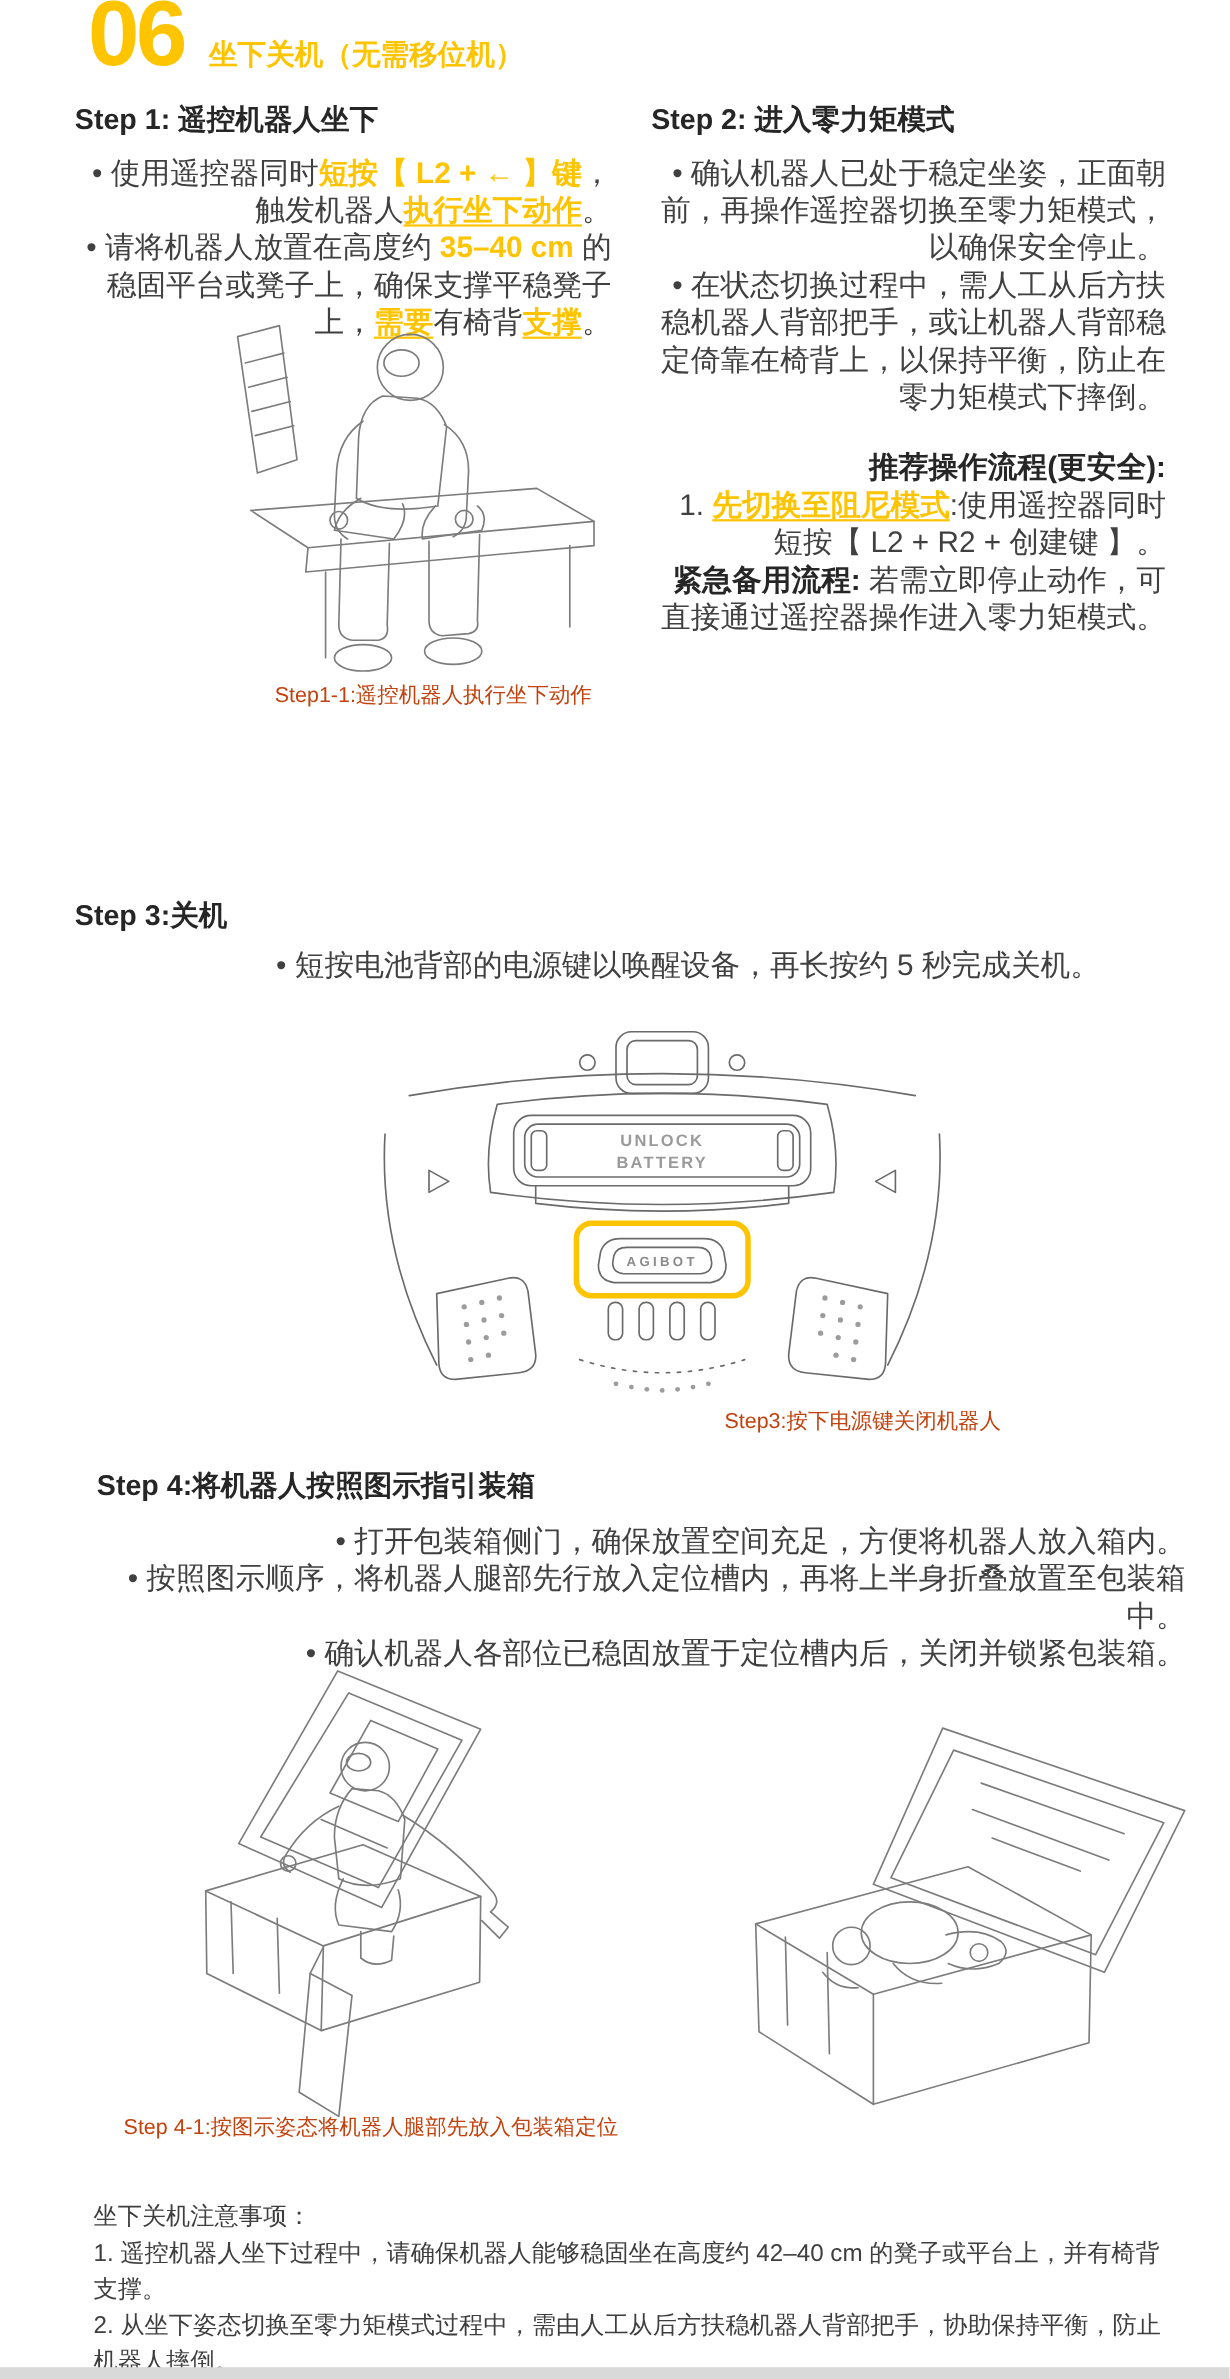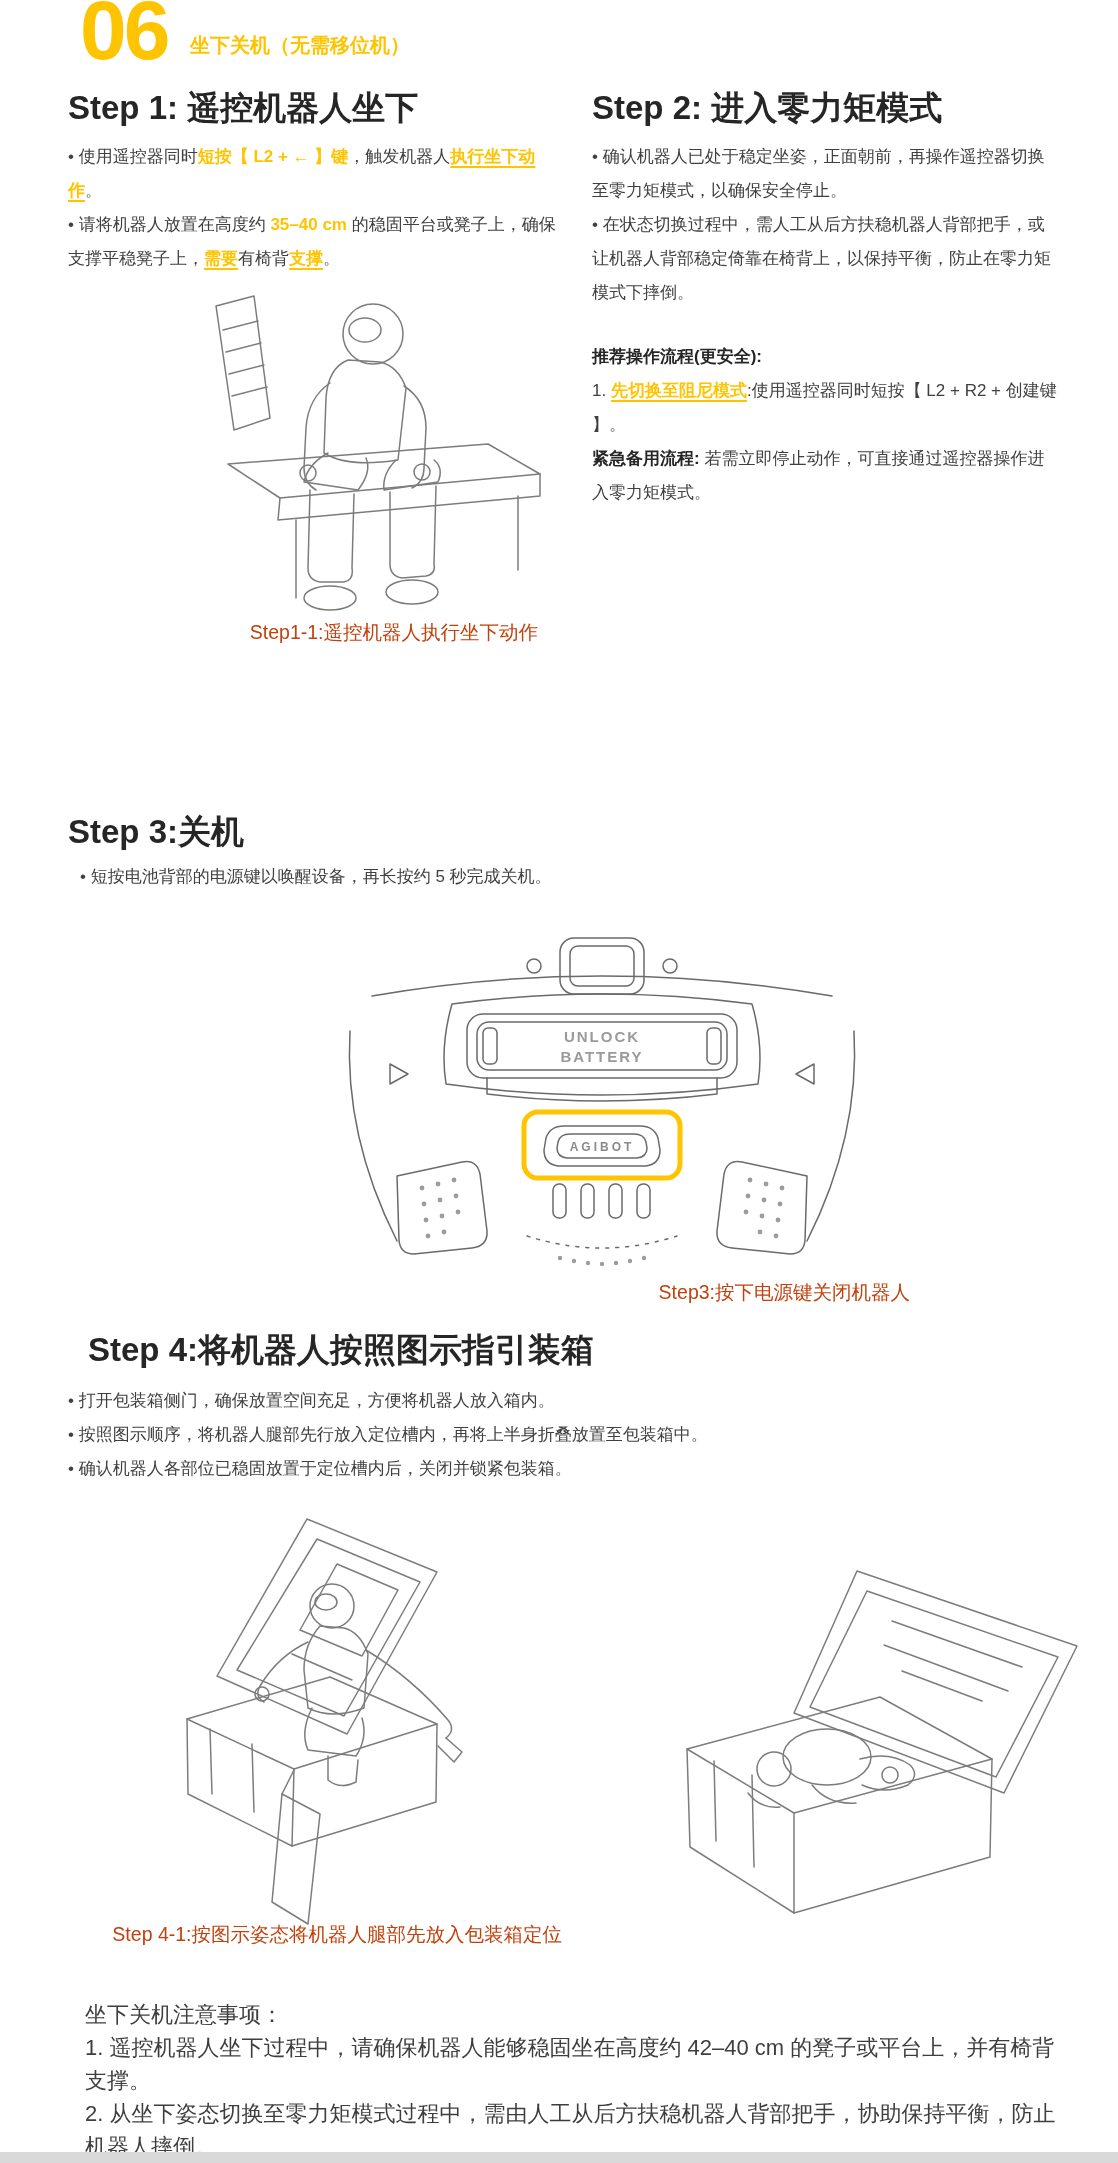--- a/index.html
+++ b/index.html
@@ -2,24 +2,24 @@
 <html><head>
 <meta charset="utf-8">
 <style>
   html,body{margin:0;padding:0;background:#ffffff;}
   .page{
     position:relative;width:1118px;height:2163px;background:#ffffff;overflow:hidden;
     font-family:"Liberation Sans","DejaVu Sans",sans-serif;color:#404040;
   }
   
   .chapter-num{position:absolute;left:80px;top:-18px;font-size:84px;font-weight:700;color:#FFC400;letter-spacing:-3px;}
-  .chapter-title{position:absolute;left:190px;top:32px;font-size:20px;font-weight:800;color:#FFC400;}
-  
-  .step-h{font-size:33px;font-weight:800;color:#262626;margin:0 0 16px 0;line-height:32px;}
-  .body-p{font-size:17px;line-height:34px;margin:0;color:#404040;}
+  .chapter-title{position:absolute;left:190px;top:32px;font-size:26px;font-weight:800;color:#FFC400;}
+  
+  .step-h{font-size:26px;font-weight:800;color:#262626;margin:0 0 16px 0;line-height:32px;}
+  .body-p{font-size:27px;line-height:34px;margin:0;color:#404040;text-align:right;}
   .hl{color:#FFC400;font-weight:700;}
   .hl-u{color:#FFC400;font-weight:700;text-decoration:underline;text-decoration-thickness:2px;text-underline-offset:4px;}
   .bold-lbl{font-weight:800;color:#262626;}
   
   .col-left{position:absolute;left:68px;top:92px;width:488px;}
   .col-right{position:absolute;left:592px;top:92px;width:468px;}
   .rec-block{margin-top:30px;}
   
   .cap{position:absolute;font-size:19.5px;line-height:24px;color:#c2410c;text-align:right;}
   .fig{position:absolute;}

